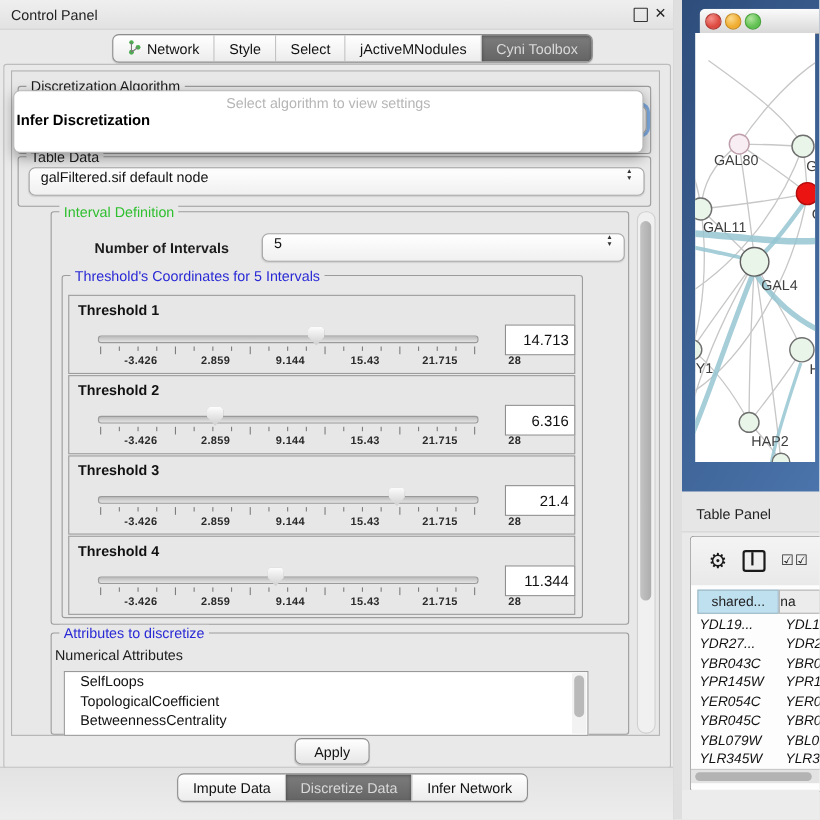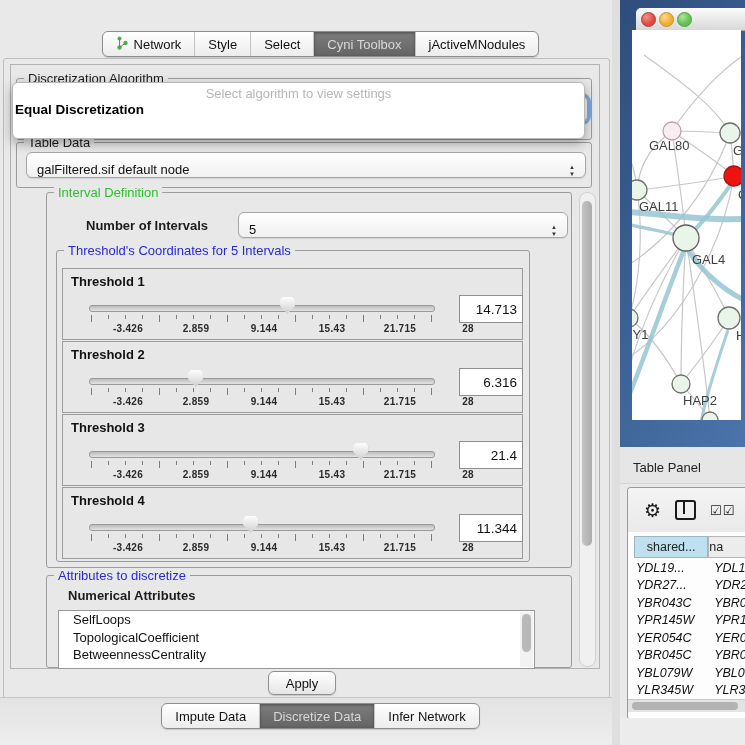--- a/index.html
+++ b/index.html
@@ -22,21 +22,21 @@
   #bottom-tabs{left:0;top:703px;width:612px;display:flex;justify-content:center;}
   #cp-bottom-strip{left:0;top:697px;width:612px;height:48px;background:linear-gradient(#e3e3e3,#ededed);border-top:1px solid #c6c6c6;}
   
   #outer-panel{left:3px;top:58px;width:605px;height:639px;border:1px solid #bdbdbd;border-radius:3px;background:#e9e9e9;}
   #inner-panel{left:10px;top:64px;width:588px;height:603px;border:1px solid #b2b2b2;background:#e8e8e8;}
   .group{position:absolute;border:1px solid #9c9c9c;border-radius:3px;}
   .legend{position:absolute;background:#e8e8e8;padding:0 4px;font-size:13px;}
   .legend.green{color:#2fbf2f;text-align:right;}
   .legend.blue{color:#2929d6;}
   .legend.plain{color:#1c1c1c;}
-  .combo{position:absolute;background:linear-gradient(#ffffff,#f0f0f0);border:1px solid #a6a6a6;border-radius:6px;display:flex;align-items:flex-end;font-size:13px;color:#111;padding:0 10px;box-shadow:0 1px 1px rgba(0,0,0,.1);gap:20px;}
+  .combo{position:absolute;background:linear-gradient(#ffffff,#f0f0f0);border:1px solid #a6a6a6;border-radius:6px;display:flex;align-items:flex-start;font-size:13px;color:#111;padding:0 10px;box-shadow:0 1px 1px rgba(0,0,0,.1);gap:20px;}
   .combo .spin{margin-left:auto;display:flex;flex-direction:column;align-items:center;line-height:6px;font-size:6px;color:#333;gap:1px;}
   .focus-ring{box-shadow:0 0 0 3px rgba(90,150,220,.75);}
   
   #algo-popup{left:12px;top:82px;width:571px;height:55px;background:#fff;border:1px solid #b8b8b8;border-radius:6px;box-shadow:0 4px 12px rgba(0,0,0,.35);z-index:30;overflow:hidden;}
   #algo-hint{text-align:center;color:#b6b6b6;font-size:13px;margin-top:3px;}
   .algo-opt{font-size:13.5px;color:#000;padding:0 2px;line-height:17px;}
   .algo-opt.first{font-weight:bold;}
   
   .thr-panel{position:absolute;left:62px;width:459px;height:70px;border:1px solid #9c9c9c;background:#e7e7e7;}
   .thr-label{position:absolute;left:8px;top:5px;font-size:13px;font-weight:bold;color:#111;}
@@ -90,63 +90,68 @@
   #tp-hthumb{position:absolute;left:4px;top:2px;width:106px;height:8px;border-radius:4px;background:#b3b3b3;}
   #below-tp{left:620px;top:718px;width:125px;height:27px;background:#ececec;}
   
   .net-icon{width:13px;height:14px;display:inline-block;}
 </style>
 </head>
 <body>
 
 <div class="abs" id="control-panel">
 
+  <div class="abs" id="cp-titlebar">
+    <div class="abs" id="cp-title">Control Panel</div>
+    <div class="abs win-float"></div>
+    <div class="abs win-close">✕</div>
+  </div>
 
   <div class="abs" id="top-tabs">
     <div class="seg-bar" id="top-seg">
         <div class="seg">
           <span><svg class="net-icon" viewBox="0 0 13 14">
               <circle cx="3.5" cy="2.5" r="2" fill="#4caf50"></circle>
               <circle cx="3.5" cy="11.5" r="2.2" fill="#4caf50"></circle>
               <circle cx="9.5" cy="7" r="2.2" fill="#4caf50"></circle>
               <path d="M3.5 2.5 L3.5 11.5 M3.5 11.5 L9.5 7" stroke="#7a7a7a" stroke-width="1" fill="none"></path>
             </svg></span>
           <span>Network</span>
         </div>
         <div class="seg">
           <span>Style</span>
         </div>
         <div class="seg">
           <span>Select</span>
         </div>
+        <div class="seg">
+          <span>jActiveMNodules</span>
+        </div>
         <div class="seg sel">
           <span>Cyni Toolbox</span>
-        </div>
-        <div class="seg">
-          <span>jActiveMNodules</span>
         </div>
       </div>
   </div>
 
   <div class="abs" id="outer-panel"></div>
   <div class="abs" id="inner-panel"></div>
 
   <div class="group" style="left:16px;top:78px;width:574px;height:60px;"></div>
   <div class="legend plain" style="left:24px;top:71px;">Discretization Algorithm</div>
   <div class="combo focus-ring" style="left:30px;top:96px;width:536px;height:24px;z-index:1;">
     <span class="spin">
         <span>▲</span>
         <span>▼</span>
       </span>
   </div>
 
   <div class="abs" id="algo-popup">
     <div id="algo-hint">Select algorithm to view settings</div>
     <div id="algo-options">
-        <div class="algo-opt first">Equal Discretization</div>
+        <div class="algo-opt first">Infer Discretization</div>
       </div>
   </div>
 
   <div class="group" style="left:16px;top:142px;width:574px;height:44px;"></div>
   <div class="legend plain" style="left:24px;top:135px;">Table Data</div>
   <div class="combo" style="left:26px;top:152px;width:538px;height:24px;">
     <span>galFiltered.sif default node</span>
     <span class="spin">
         <span>▲</span>
         <span>▼</span>
@@ -317,21 +322,21 @@
         </div>
         <input class="thr-value" type="text" value="11.344" style="">
       </div>
     </div>
 
   <div class="abs" id="cp-scroll-track"></div>
   <div class="abs" id="cp-scroll-thumb"></div>
 
   <div class="group" style="left:46px;top:575px;width:524px;height:91px;"></div>
   <div class="legend blue" style="left:54px;top:568px;">Attributes to discretize</div>
-  <div class="abs" style="left:68px;top:588px;font-size:13px;font-weight:bold;">Numerical Attributes</div>
+  <div class="abs" style="left:50px;top:588px;font-size:13px;font-weight:normal;">Numerical Attributes</div>
   <div class="abs" id="attr-list">
     <div id="attr-items">
         <div class="attr-item">SelfLoops</div>
         <div class="attr-item">TopologicalCoefficient</div>
         <div class="attr-item">BetweennessCentrality</div>
       </div>
     <div id="attr-scroll">
         <div id="attr-thumb"></div>
       </div>
   </div>

